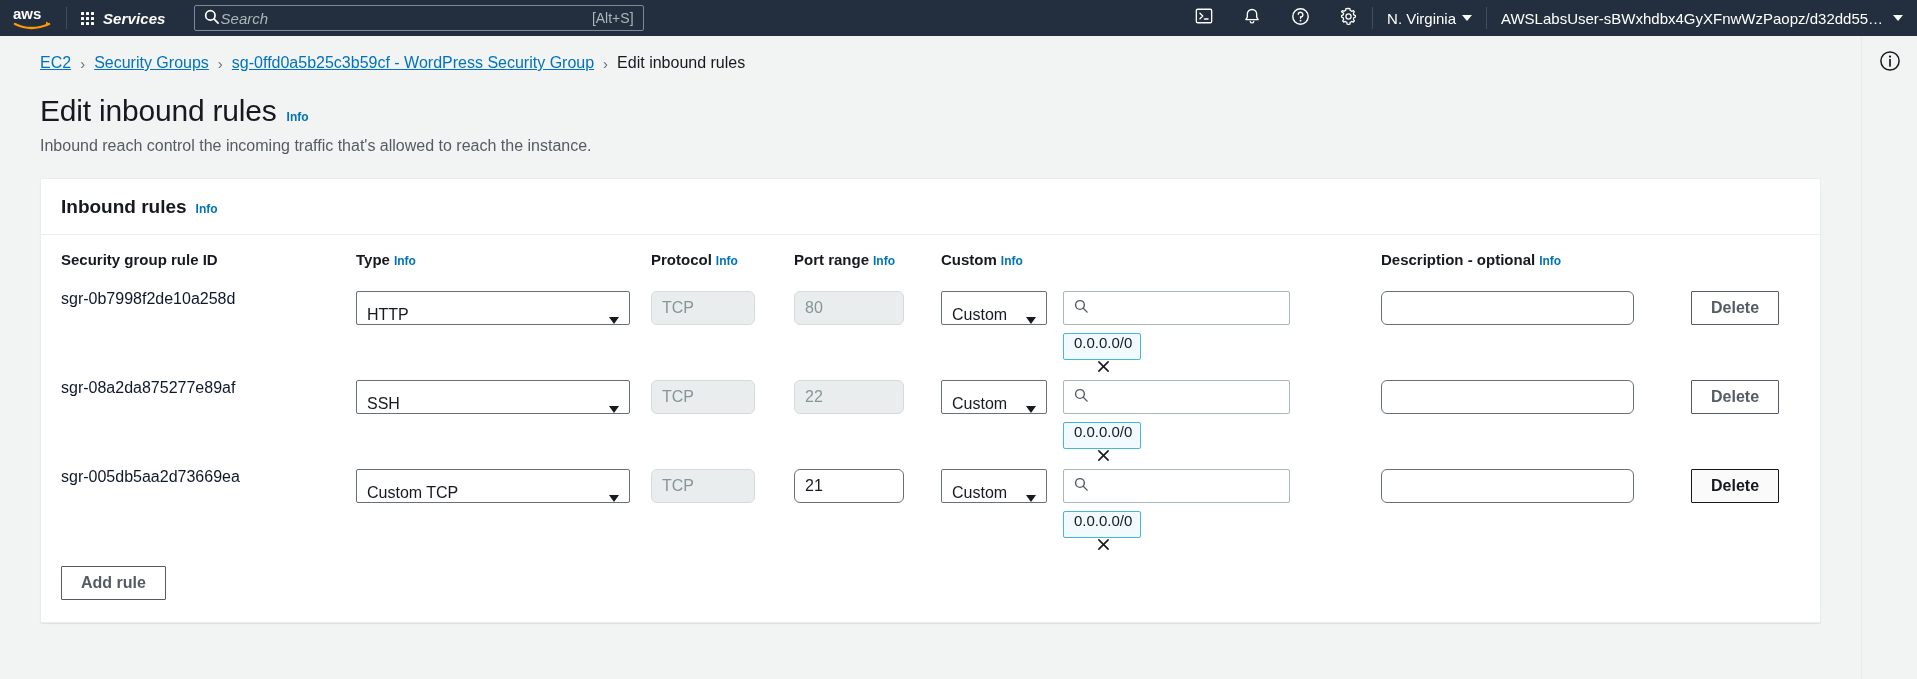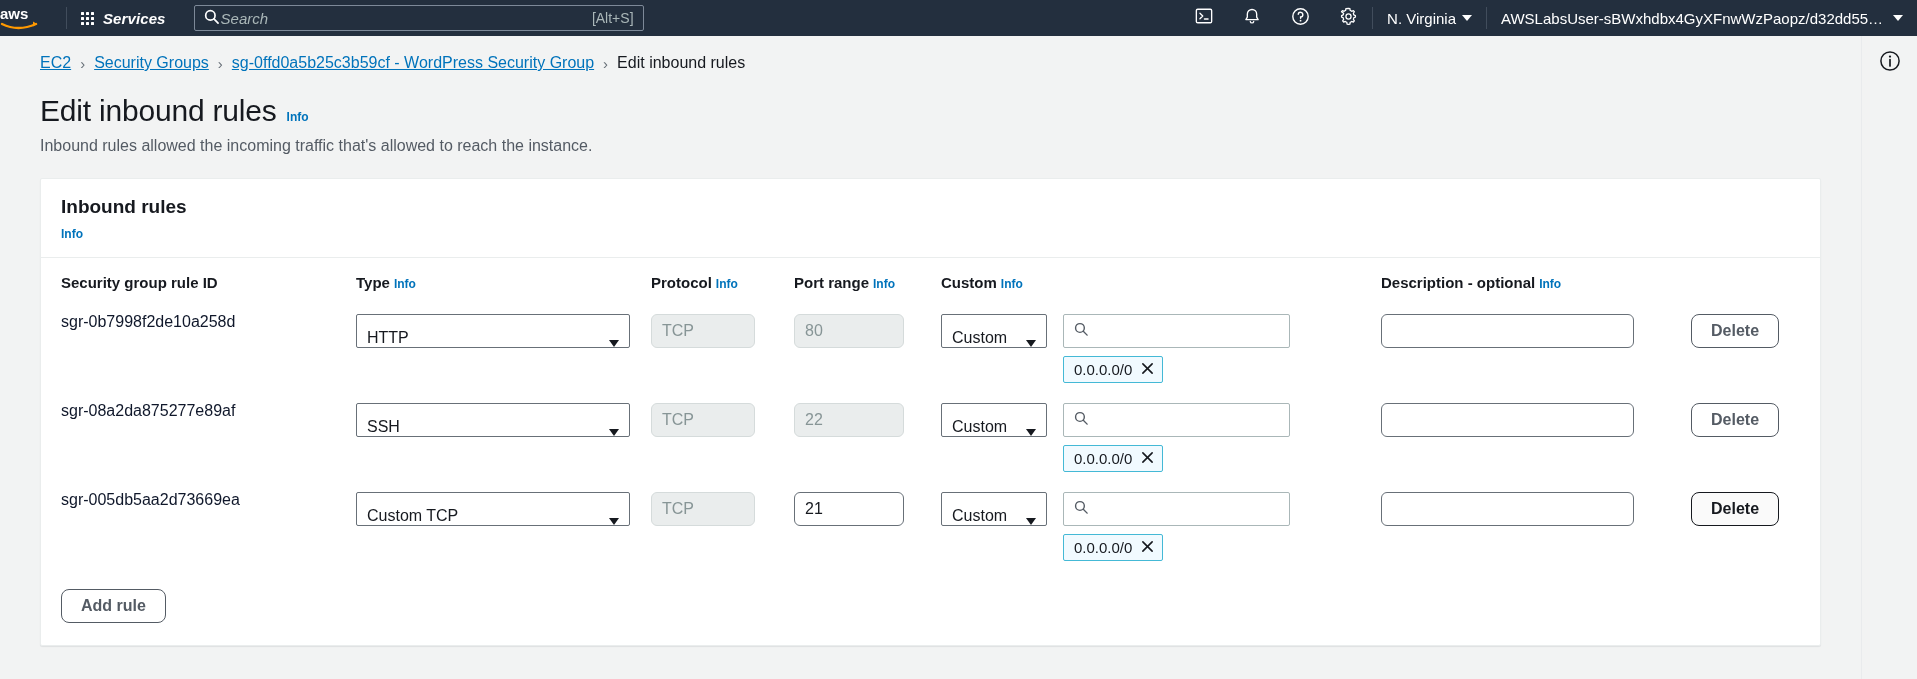--- a/index.html
+++ b/index.html
@@ -21,21 +21,21 @@
     display: flex;
     align-items: center;
     color: #ffffff;
     font-size: 16px;
     position: relative;
   }
   .aws-logo {
     width: 66px;
     display: flex;
     align-items: center;
-    justify-content: flex-start;
+    justify-content: center;
     height: 100%;
     cursor: pointer;
   }
   .aws-logo svg { display: block; }
   .nav-divider {
     width: 1px;
     height: 22px;
     background: #414d5c;
   }
   .services-btn {
@@ -197,21 +197,20 @@
     border: 1px solid #eaeded;
     border-radius: 2px;
     box-shadow: 0 1px 1px 0 rgba(0,28,36,.08);
   }
   .card-header {
     padding: 17px 20px 16px 20px;
     border-bottom: 1px solid #eaeded;
     display: flex;
     align-items: baseline;
     gap: 9px;
-    flex-direction: column;
   }
   .card-header h2 {
     margin: 0;
     font-size: 19px;
     font-weight: bold;
     color: #16191f;
   }
 
   .table-body { padding: 0 20px 0 20px; }
 
@@ -327,34 +326,35 @@
     align-items: center;
     gap: 9px;
     height: 27px;
     padding: 0 8px 0 10px;
     border: 1px solid #44b9d6;
     background: #f1faff;
     border-radius: 2px;
     font-size: 15px;
     color: #16191f;
     cursor: default;
+    flex-direction: column;
   }
   .token .x {
     font-size: 16px;
     color: #16191f;
     cursor: pointer;
     line-height: 1;
   }
 
   .btn {
     height: 34px;
     min-width: 86px;
     padding: 0 19px;
     border: 1px solid #545b64;
-    border-radius: 8px;
+    border-radius: 1px;
     background: #ffffff;
     color: #545b64;
     font-family: "Liberation Sans", sans-serif;
     font-size: 16px;
     font-weight: bold;
     cursor: pointer;
     white-space: nowrap;
   }
   .btn.focused {
     border-color: #16191f;
@@ -476,21 +476,21 @@
       <span class="sep">›</span>
       <a>sg-0ffd0a5b25c3b59cf - WordPress Security Group</a>
       <span class="sep">›</span>
       <span class="current">Edit inbound rules</span>
     </div>
 
     <div class="page-title">
       <h1>Edit inbound rules</h1>
       <span class="info-link">Info</span>
     </div>
-    <div class="subtitle">Inbound rules allowed the incoming traffic that's allowed to reach the instance.</div>
+    <div class="subtitle">Inbound reach control the incoming traffic that's allowed to reach the instance.</div>
 
     <div class="card">
 
       <div class="card-header">
         <h2>Inbound rules</h2>
         <span class="info-link">Info</span>
       </div>
 
       <div class="table-body">
         <table class="rules-table">

